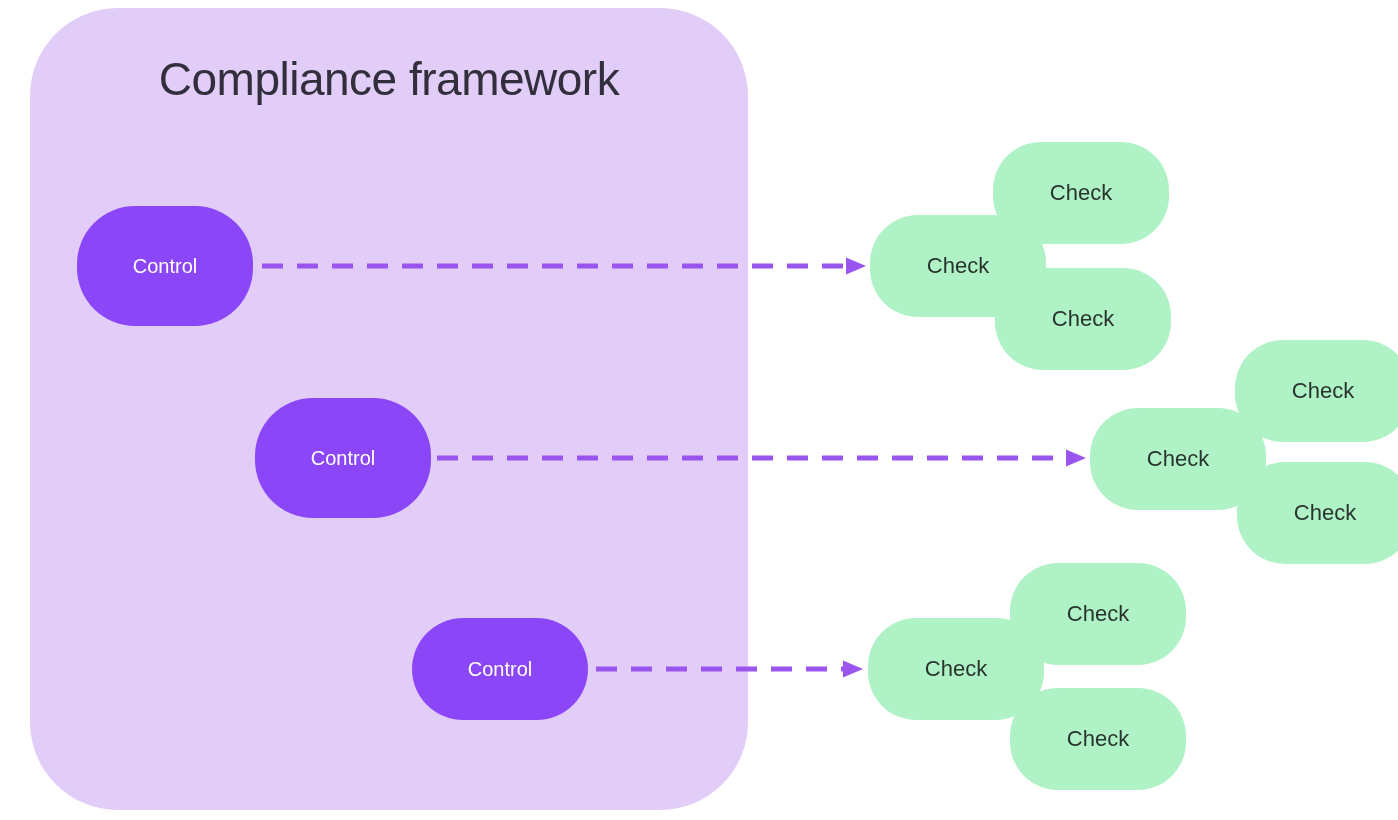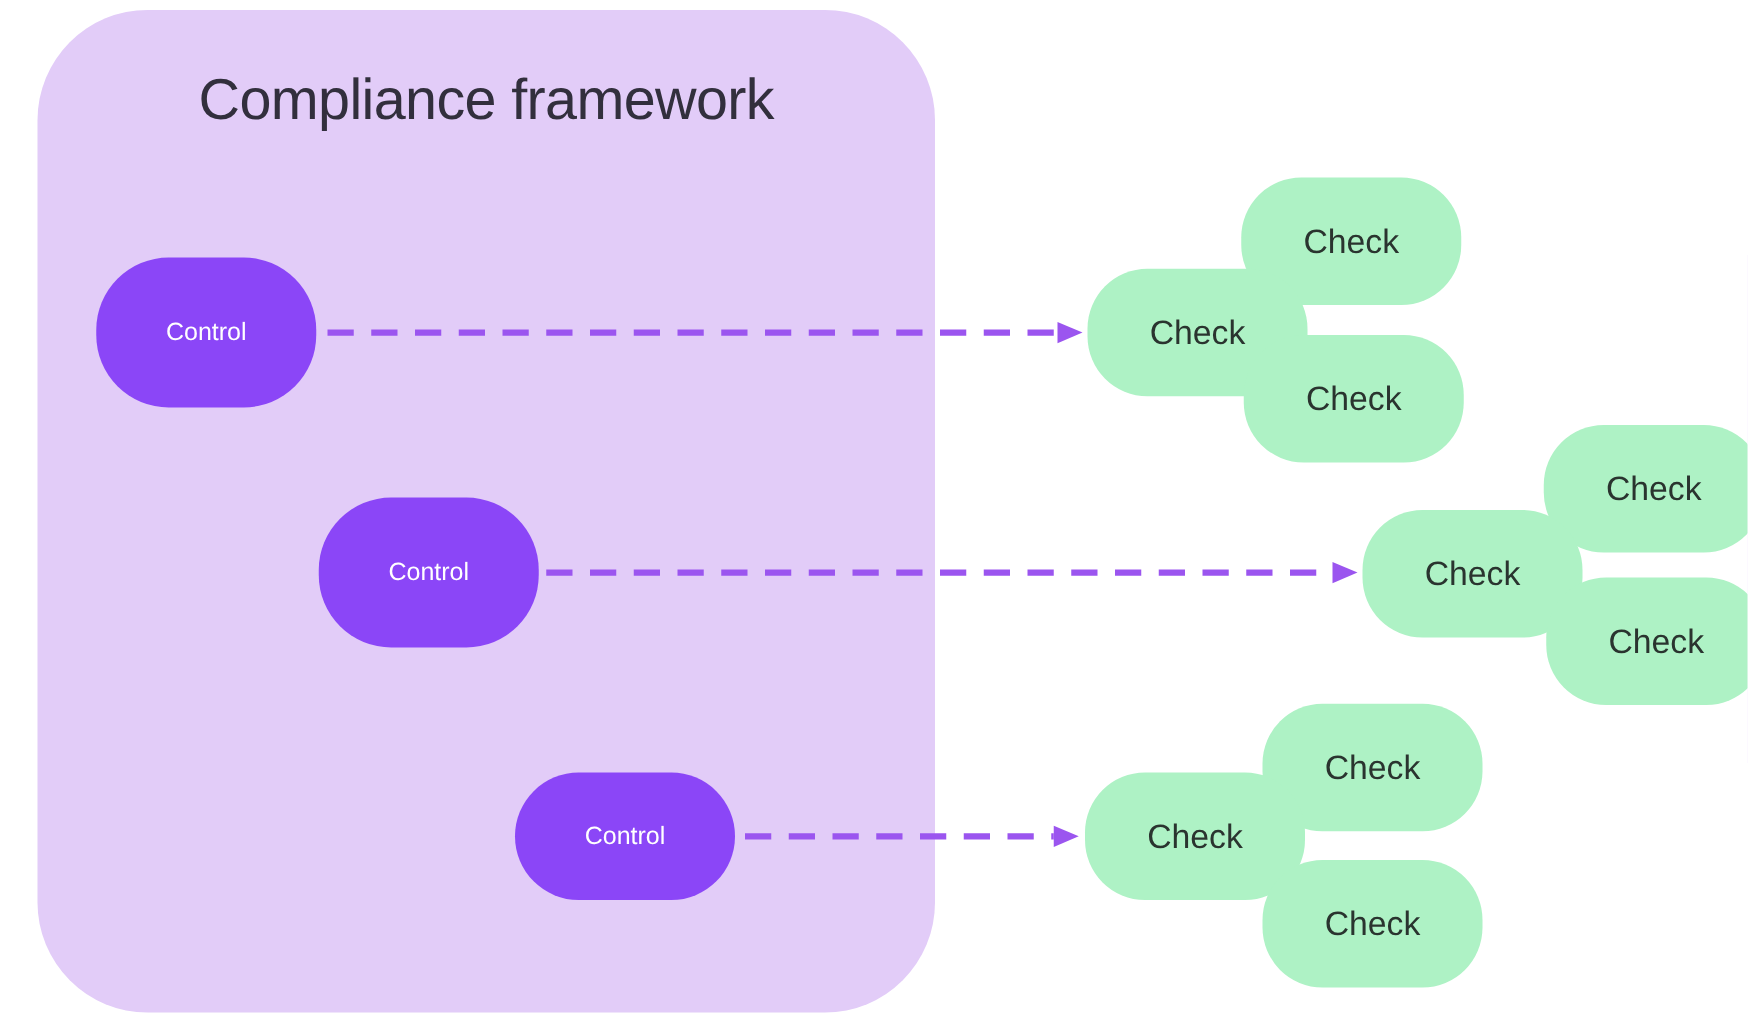--- a/index.html
+++ b/index.html
@@ -49,21 +49,21 @@
     border-radius:58px;
     color:var(--control-text);
     font-size:20px;
   }
   .control.small{height:102px;border-radius:51px;}
   .check{
     width:176px;height:102px;
     background:var(--check-fill);
     border-radius:48px;
     color:var(--check-text);
-    font-size:27px;
+    font-size:22px;
   }
   .arrows{
     position:absolute;
     left:0;top:0;width:1398px;height:820px;
     pointer-events:none;
   }
   .arrow-line{
     stroke:var(--arrow);
     stroke-width:5;
     fill:none;

